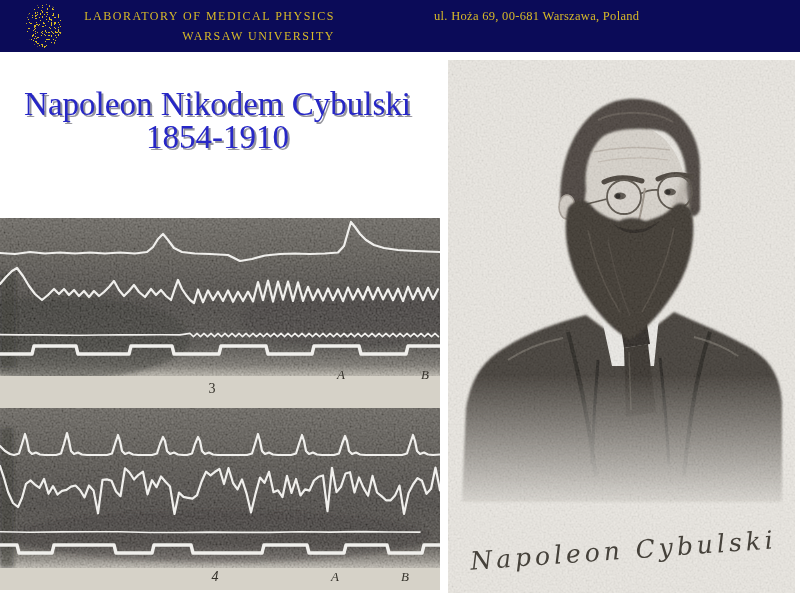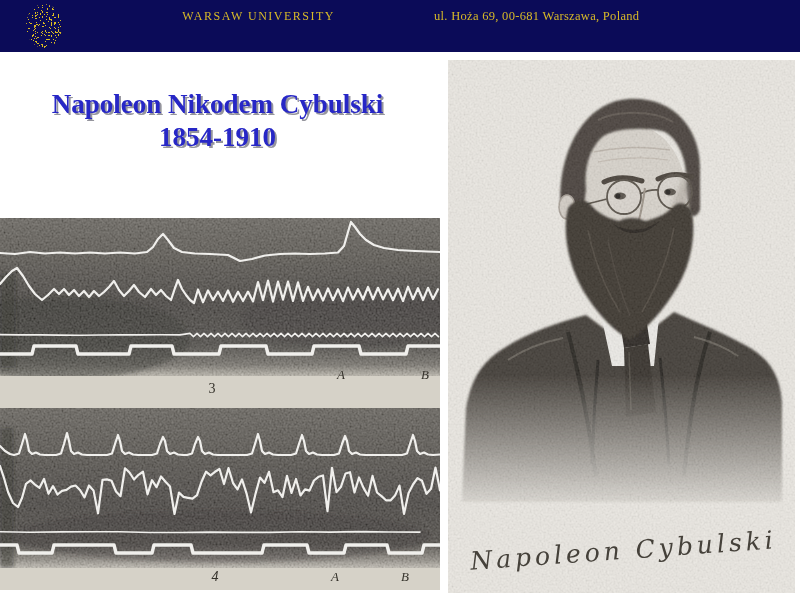--- a/index.html
+++ b/index.html
@@ -11,22 +11,22 @@
 
   
   #headerbar{left:0;top:0;width:800px;height:52px;background:var(--navy,#0b0b58);}
   #logo{left:20px;top:1px;}
   #hleft{left:60px;top:6px;width:275px;text-align:right;color:var(--gold,#d8ba28);
          font-size:12px;letter-spacing:1.5px;line-height:20px;}
   #hright{right:66px;top:7px;width:300px;color:var(--gold,#d8ba28);
           font-size:12.5px;letter-spacing:.3px;line-height:19px;}
 
   
-  #slidetitle{left:10px;top:88px;width:415px;text-align:center;font-weight:bold;
-              font-size:27px;line-height:33px;color:var(--titleblue,#2727c6);
+  #slidetitle{left:10px;top:88px;width:415px;text-align:center;font-weight:normal;
+              font-size:33px;line-height:33px;color:var(--titleblue,#2727c6);
               text-shadow:2px 2px 0 rgba(130,130,140,.85);}
 
   
   #scan{left:0;top:218px;width:440px;height:372px;background:#d6d2c8;}
   #panel1{left:0;top:0;}
   #panel2{left:0;top:190px;}
   .figlabel{position:absolute;font-size:13px;color:#35322b;text-align:center;width:22px;}
   .ital{font-style:italic;}
   .trace{fill:none;stroke:#f0efec;stroke-width:2.2;stroke-linejoin:round;stroke-linecap:round;}
   .thin{stroke-width:1.6;}
@@ -52,20 +52,21 @@
           <feFuncA type="discrete" tableValues="0 0 0 1 1"></feFuncA>
         </feComponentTransfer>
         <feFlood flood-color="#d9ba22" result="g"></feFlood>
         <feComposite in="g" in2="bin" operator="in" result="spots"></feComposite>
         <feComposite in="spots" in2="SourceAlpha" operator="in"></feComposite>
       </filter>
     </defs>
     <ellipse cx="24" cy="25" rx="18" ry="22" fill="#d9ba22" filter="url(#speck)"></ellipse>
   </svg>
   <div id="hleft" class="abs">
+    <div>LABORATORY OF MEDICAL PHYSICS</div>
     <div>WARSAW UNIVERSITY</div>
   </div>
   <div id="hright" class="abs">
     <div>ul. Hoża 69, 00-681 Warszawa, Poland</div>
   </div>
 </div>
 
 <div id="slidetitle" class="abs">
   <div>Napoleon Nikodem Cybulski</div>
   <div>1854-1910</div>

